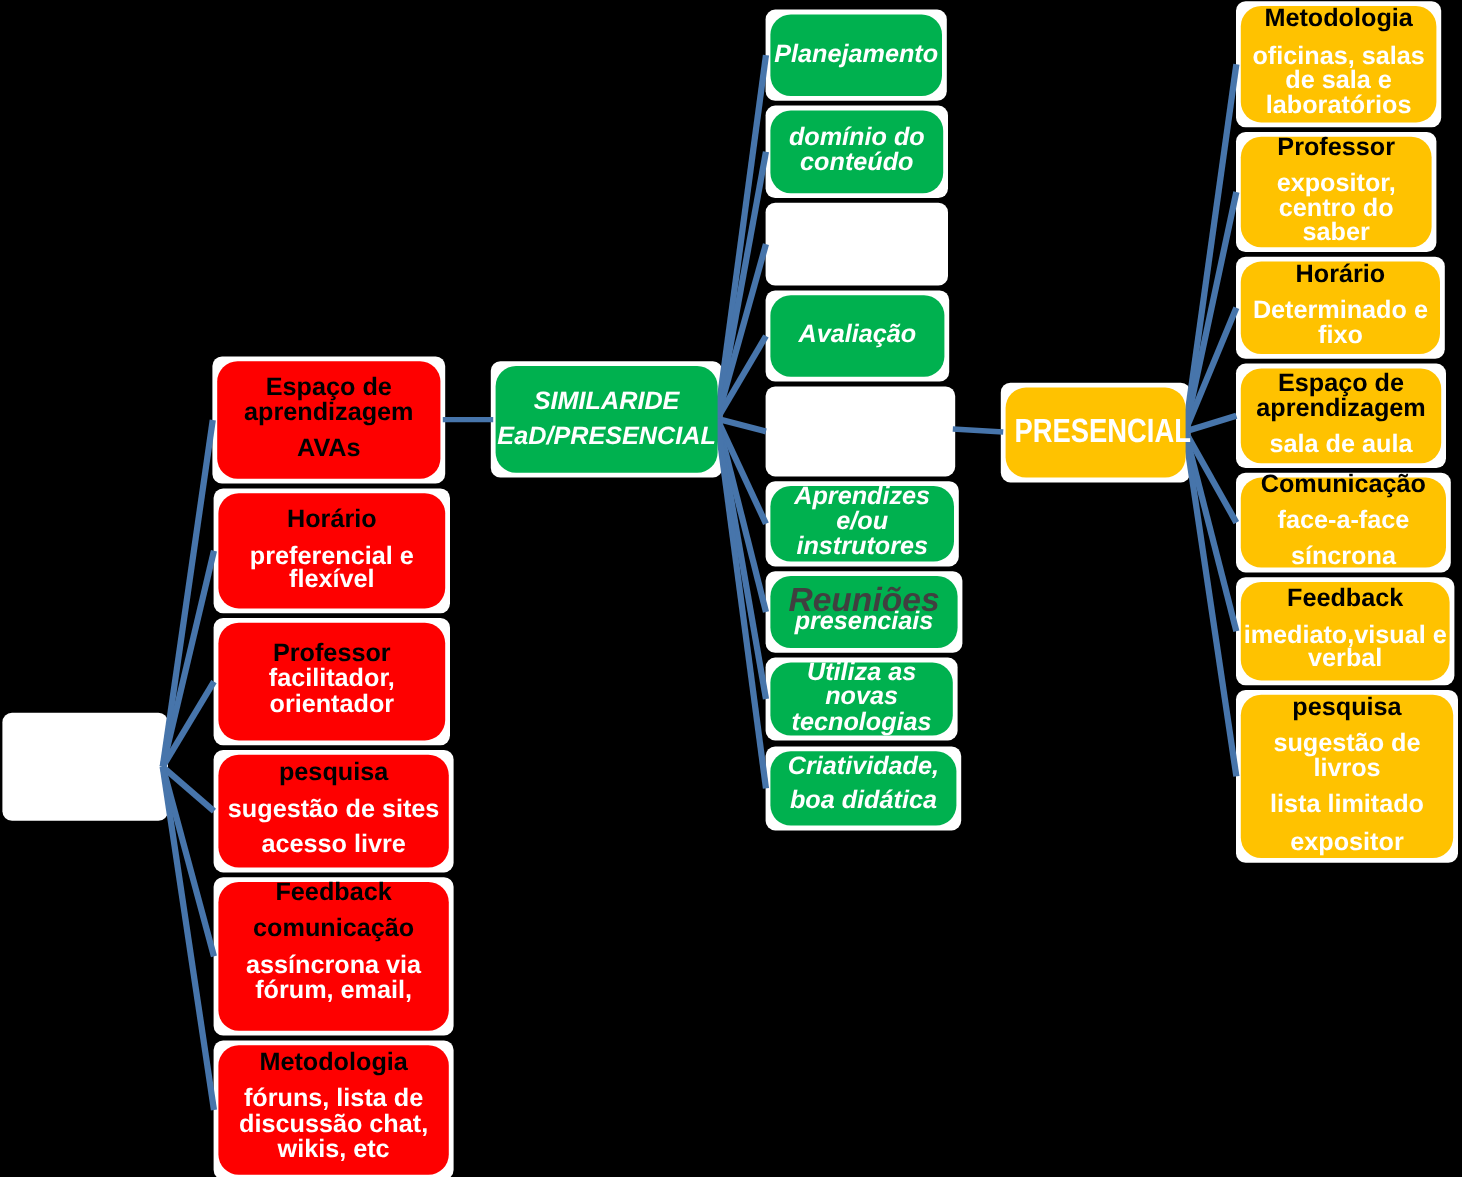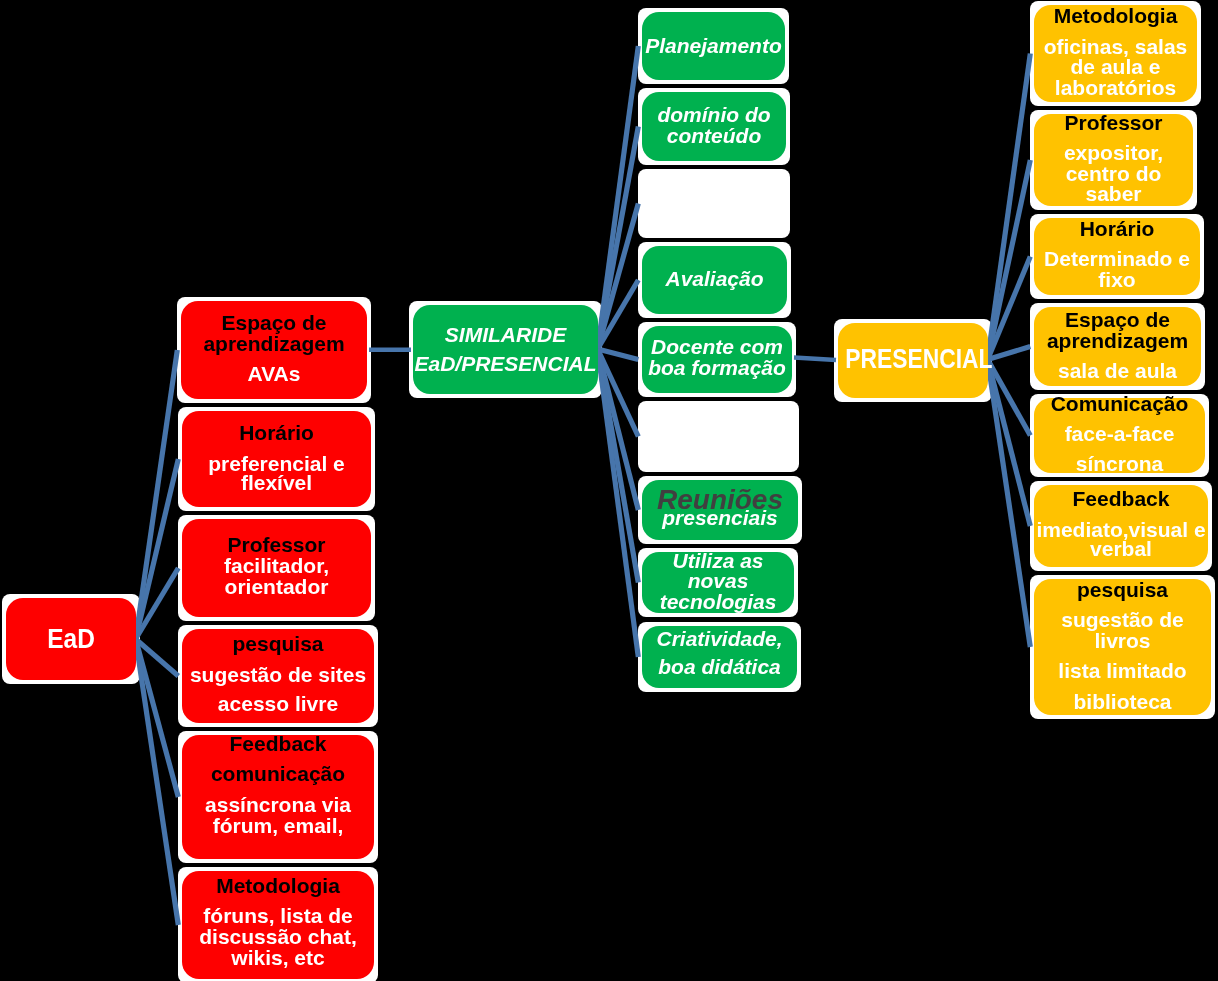--- a/index.html
+++ b/index.html
@@ -72,34 +72,31 @@
 <line class="bridge" x1="794.0" y1="357.5" x2="836.0" y2="360.0" style="stroke: rgb(71, 117, 171);"></line>
 <line class="fan" x1="987.6" y1="359.5" x2="1030.3" y2="53.5" style="stroke: rgb(71, 117, 171);"></line>
 <line class="fan" x1="987.6" y1="359.5" x2="1030.3" y2="160.0" style="stroke: rgb(71, 117, 171);"></line>
 <line class="fan" x1="987.6" y1="359.5" x2="1030.3" y2="256.5" style="stroke: rgb(71, 117, 171);"></line>
 <line class="fan" x1="987.6" y1="359.5" x2="1030.3" y2="346.5" style="stroke: rgb(71, 117, 171);"></line>
 <line class="fan" x1="987.6" y1="359.5" x2="1030.3" y2="435.5" style="stroke: rgb(71, 117, 171);"></line>
 <line class="fan" x1="987.6" y1="359.5" x2="1030.3" y2="526.0" style="stroke: rgb(71, 117, 171);"></line>
 <line class="fan" x1="987.6" y1="359.5" x2="1030.3" y2="647.0" style="stroke: rgb(71, 117, 171);"></line>
 </svg>
 <div class="layer fills">
-<div class="node red" style="left: 6px; top: 598px; width: 130px; height: 82px; background: rgb(254, 0, 0);">
-<span class="ln t-white" style="top: 26.8px; font-size: 28px; transform: scaleX(0.875) translateZ(0px); color: rgb(255, 255, 255);">EaD</span>
-</div>
 <div class="node green" style="left: 413px; top: 305px; width: 185px; height: 89px; background: rgb(0, 177, 79);">
 <span class="ln t-white" style="top: 19px; font-size: 21px; color: rgb(255, 255, 255);">SIMILARIDE</span>
 <span class="ln t-white" style="top: 48px; font-size: 21px; color: rgb(255, 255, 255);">EaD/PRESENCIAL</span>
 </div>
 <div class="node yellow" style="left: 838px; top: 323px; width: 150px; height: 75px; background: rgb(255, 194, 0);">
 <span class="ln t-white" style="top: 21.8px; font-size: 28px; transform: scaleX(0.815) translateZ(0px); color: rgb(255, 255, 255);">PRESENCIAL</span>
 </div>
 <div class="node red" style="left: 181px; top: 301px; width: 186px; height: 98px; background: rgb(254, 0, 0);">
 <span class="ln t-black" style="top: 11.2px; font-size: 21px; color: rgb(0, 0, 0);">Espaço de</span>
 <span class="ln t-black" style="top: 32.2px; font-size: 21px; color: rgb(0, 0, 0);">aprendizagem</span>
-<span class="ln t-white" style="top: 62.2px; font-size: 21px; color: #ffffff; text-align: center;">AVAs</span>
+<span class="ln t-white" style="top: 62.2px; font-size: 21px; color: #000000; text-align: center;">AVAs</span>
 </div>
 <div class="node red" style="left: 182px; top: 411px; width: 189px; height: 96px; background: rgb(254, 0, 0);">
 <span class="ln t-black" style="top: 10.6px; font-size: 21px; color: rgb(0, 0, 0);">Horário</span>
 <span class="ln t-white" style="top: 41.7px; font-size: 21px; color: rgb(255, 255, 255);">preferencial e</span>
 <span class="ln t-white" style="top: 61.4px; font-size: 21px; color: rgb(255, 255, 255);">flexível</span>
 </div>
 <div class="node red" style="left: 182px; top: 519px; width: 189px; height: 98px; background: rgb(254, 0, 0);">
 <span class="ln t-black" style="top: 15.2px; font-size: 21px; color: rgb(0, 0, 0);">Professor</span>
 <span class="ln t-white" style="top: 36.2px; font-size: 21px; color: rgb(255, 255, 255);">facilitador,</span>
 <span class="ln t-white" style="top: 57.2px; font-size: 21px; color: rgb(255, 255, 255);">orientador</span>
@@ -124,41 +121,42 @@
 <div class="node green" style="left: 642px; top: 12px; width: 143px; height: 68px; background: rgb(0, 177, 79);">
 <span class="ln t-white" style="top: 22.8px; font-size: 21px; color: rgb(255, 255, 255);">Planejamento</span>
 </div>
 <div class="node green" style="left: 642px; top: 92px; width: 144px; height: 69px; background: rgb(0, 177, 79);">
 <span class="ln t-white" style="top: 12.2px; font-size: 21px; color: rgb(255, 255, 255);">domínio do</span>
 <span class="ln t-white" style="top: 32.8px; font-size: 21px; color: rgb(255, 255, 255);">conteúdo</span>
 </div>
 <div class="node green" style="left: 642px; top: 246px; width: 145px; height: 68px; background: rgb(0, 177, 79);">
 <span class="ln t-white" style="top: 21.5px; font-size: 21px; color: rgb(255, 255, 255);">Avaliação</span>
 </div>
-<div class="node green" style="left: 642px; top: 326px; width: 150px; height: 67px; background: rgb(0, 177, 79);">
-<span class="ln t-white" style="top: 10.2px; font-size: 21px; color: rgb(255, 255, 255);">Docente com</span>
-<span class="ln t-white" style="top: 31.2px; font-size: 21px; color: rgb(255, 255, 255);">boa formação</span>
+<div class="node green" style="left: 642px; top: 405px; width: 153px; height: 63px; background: rgb(0, 177, 79);">
+<span class="ln t-white" style="top: -1.8px; font-size: 21px; color: rgb(255, 255, 255);">Aprendizes</span>
+<span class="ln t-white" style="top: 19.2px; font-size: 21px; color: rgb(255, 255, 255);">e/ou</span>
+<span class="ln t-white" style="top: 39.6px; font-size: 21px; color: rgb(255, 255, 255);">instrutores</span>
 </div>
 <div class="node green" style="left: 642px; top: 480px; width: 156px; height: 60px; background: rgb(0, 177, 79);">
 <span class="ln t-white" style="top: 6.2px; font-size: 28px; color: #404040;">Reuniões</span>
 <span class="ln t-white" style="top: 27.2px; font-size: 21px; color: rgb(255, 255, 255);">presenciais</span>
 </div>
 <div class="node green" style="left: 642px; top: 552px; width: 152px; height: 61px; background: rgb(0, 177, 79);">
 <span class="ln t-white" style="top: -2.5px; font-size: 21px; color: rgb(255, 255, 255);">Utiliza as</span>
 <span class="ln t-white" style="top: 18px; font-size: 21px; color: rgb(255, 255, 255);">novas</span>
 <span class="ln t-white" style="top: 39px; font-size: 21px; color: rgb(255, 255, 255);">tecnologias</span>
 </div>
 <div class="node green" style="left: 642px; top: 626px; width: 155px; height: 62px; background: rgb(0, 177, 79);">
 <span class="ln t-white" style="top: 2px; font-size: 21px; color: rgb(255, 255, 255);">Criatividade,</span>
 <span class="ln t-white" style="top: 30.3px; font-size: 21px; color: rgb(255, 255, 255);">boa didática</span>
 </div>
 <div class="node yellow" style="left: 1034px; top: 5px; width: 163px; height: 97px; background: rgb(255, 194, 0);">
 <span class="ln t-black" style="top: 0.2px; font-size: 21px; color: rgb(0, 0, 0);">Metodologia</span>
 <span class="ln t-white" style="top: 30.5px; font-size: 21px; color: rgb(255, 255, 255);">oficinas, salas</span>
-<span class="ln t-white" style="top: 51.1px; font-size: 21px; color: rgb(255, 255, 255);">de aula e</span>
+<span class="ln t-white" style="top: 51.1px; font-size: 21px; color: rgb(255, 255, 255);">de sala e</span>
 <span class="ln t-white" style="top: 71.5px; font-size: 21px; color: rgb(255, 255, 255);">laboratórios</span>
 </div>
 <div class="node yellow" style="left: 1034px; top: 114px; width: 159px; height: 92px; background: rgb(255, 194, 0);">
 <span class="ln t-black" style="top: -2.5px; font-size: 21px; color: rgb(0, 0, 0);">Professor</span>
 <span class="ln t-white" style="top: 28.2px; font-size: 21px; color: rgb(255, 255, 255);">expositor,</span>
 <span class="ln t-white" style="top: 48.6px; font-size: 21px; color: rgb(255, 255, 255);">centro do</span>
 <span class="ln t-white" style="top: 69.4px; font-size: 21px; color: rgb(255, 255, 255);">saber</span>
 </div>
 <div class="node yellow" style="left: 1034px; top: 218px; width: 166px; height: 77px; background: rgb(255, 194, 0);">
 <span class="ln t-black" style="top: 0px; font-size: 21px; color: rgb(0, 0, 0);">Horário</span>
@@ -178,16 +176,16 @@
 <div class="node yellow" style="left: 1034px; top: 485px; width: 174px; height: 82px; background: rgb(255, 194, 0);">
 <span class="ln t-black" style="top: 3px; font-size: 21px; color: rgb(0, 0, 0);">Feedback</span>
 <span class="ln t-white" style="top: 33.9px; font-size: 21px; color: rgb(255, 255, 255);">imediato,visual e</span>
 <span class="ln t-white" style="top: 53.2px; font-size: 21px; color: rgb(255, 255, 255);">verbal</span>
 </div>
 <div class="node yellow" style="left: 1034px; top: 579px; width: 177px; height: 136px; background: rgb(255, 194, 0);">
 <span class="ln t-black" style="top: -0.4px; font-size: 21px; color: rgb(0, 0, 0);">pesquisa</span>
 <span class="ln t-white" style="top: 30.2px; font-size: 21px; color: rgb(255, 255, 255);">sugestão de</span>
 <span class="ln t-white" style="top: 50.8px; font-size: 21px; color: rgb(255, 255, 255);">livros</span>
 <span class="ln t-white" style="top: 81.4px; font-size: 21px; color: rgb(255, 255, 255);">lista limitado</span>
-<span class="ln t-white" style="top: 112px; font-size: 21px; color: rgb(255, 255, 255);">biblioteca</span>
+<span class="ln t-white" style="top: 112px; font-size: 21px; color: rgb(255, 255, 255);">expositor</span>
 </div>
 </div>
 </div>
 
 </body></html>

